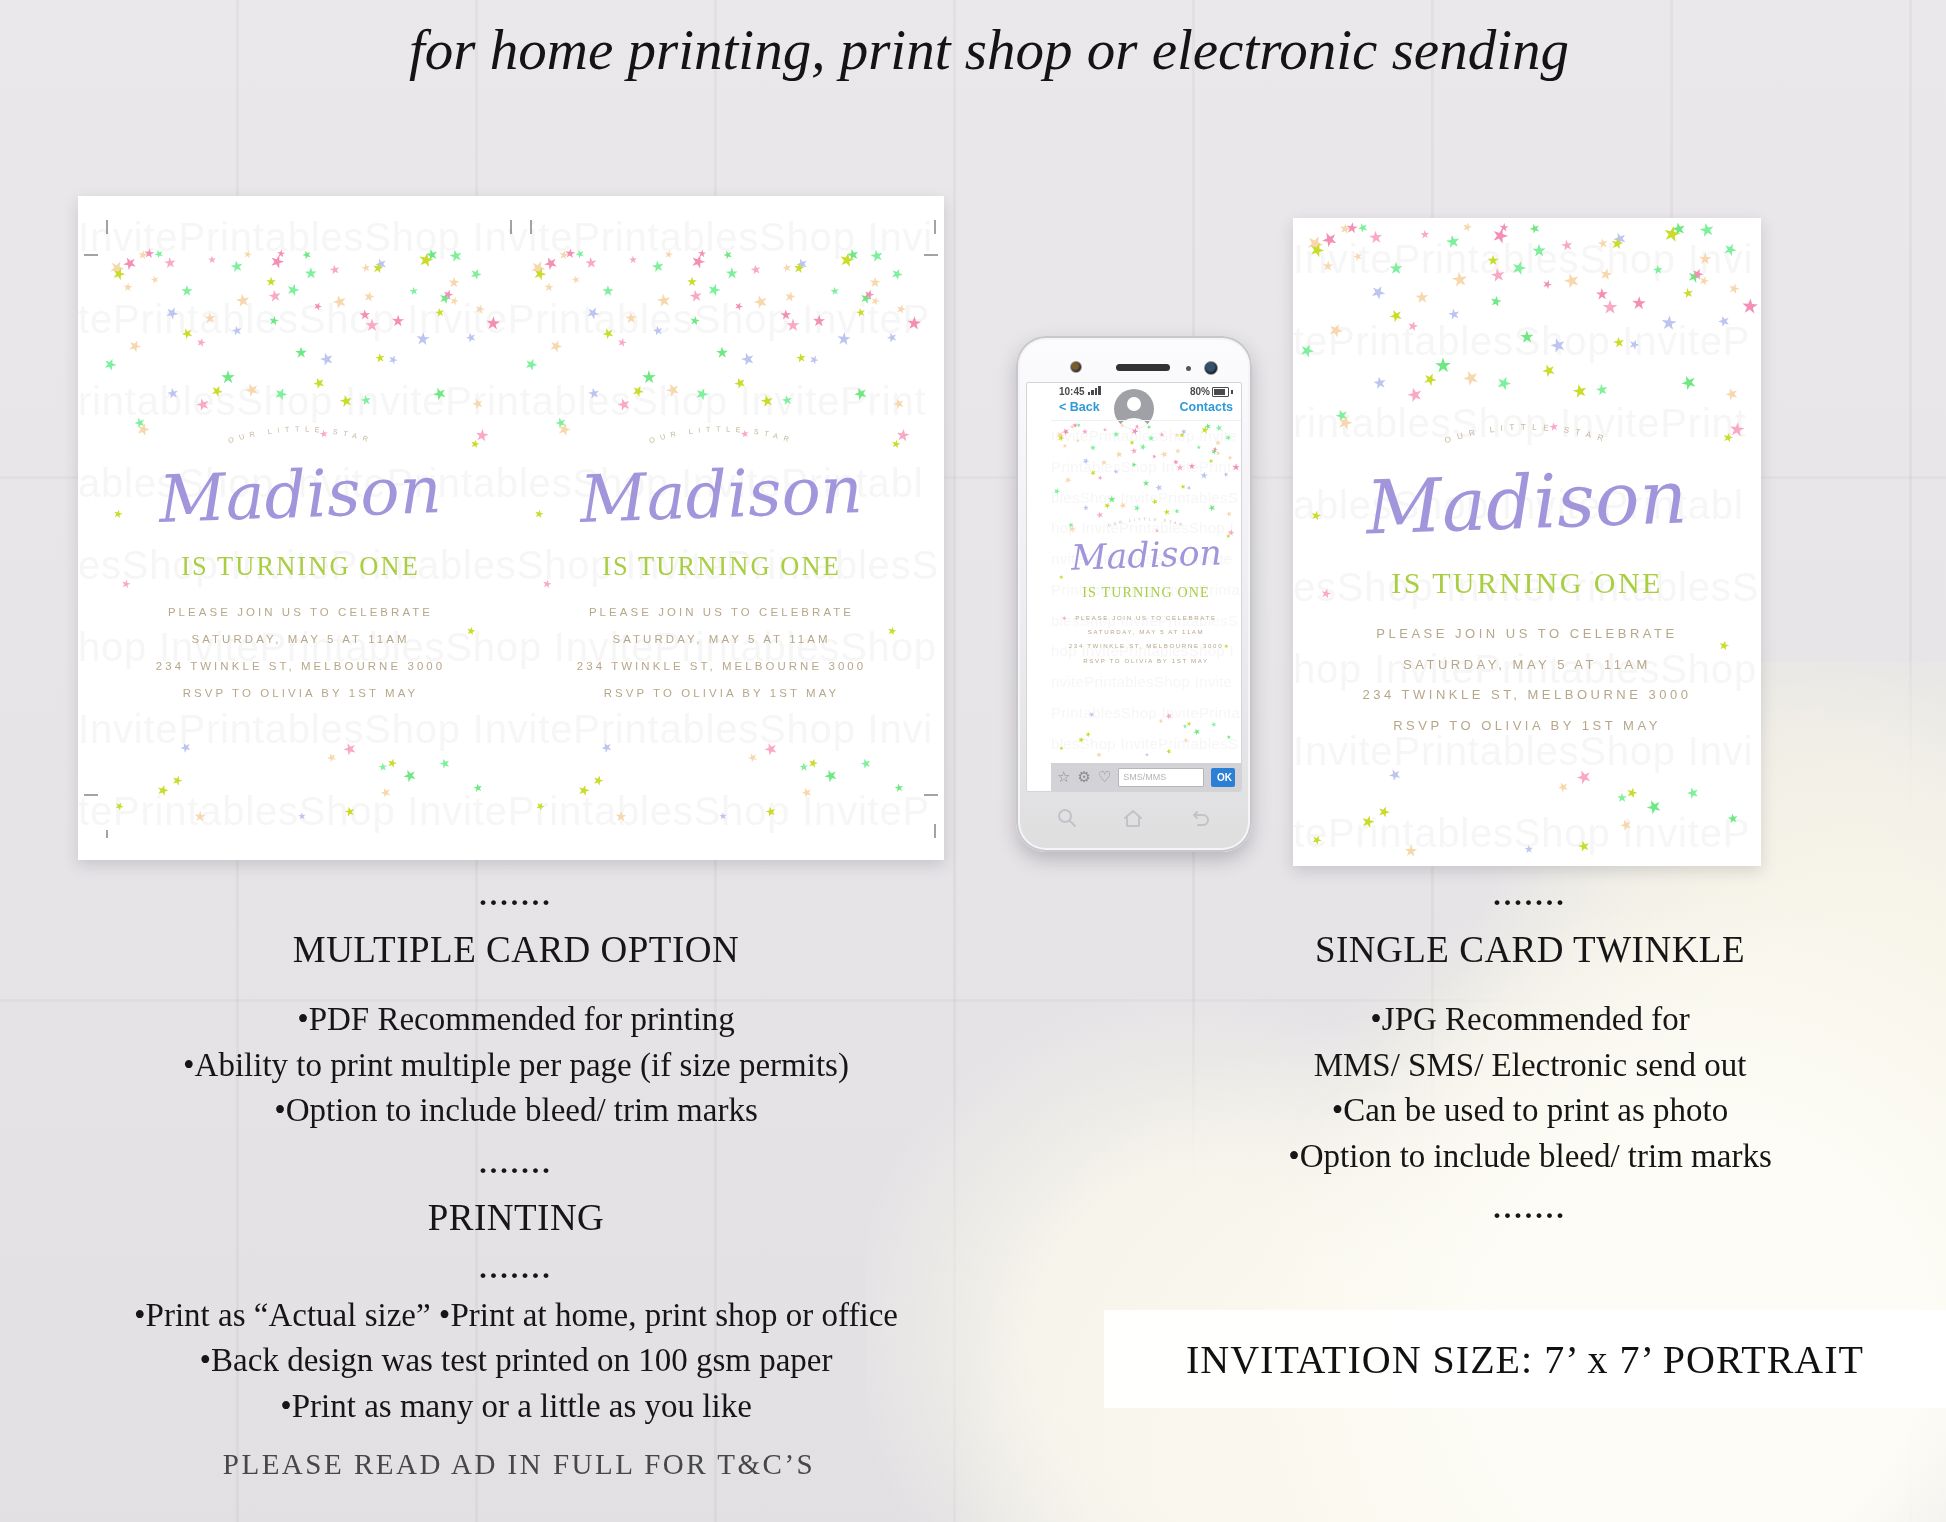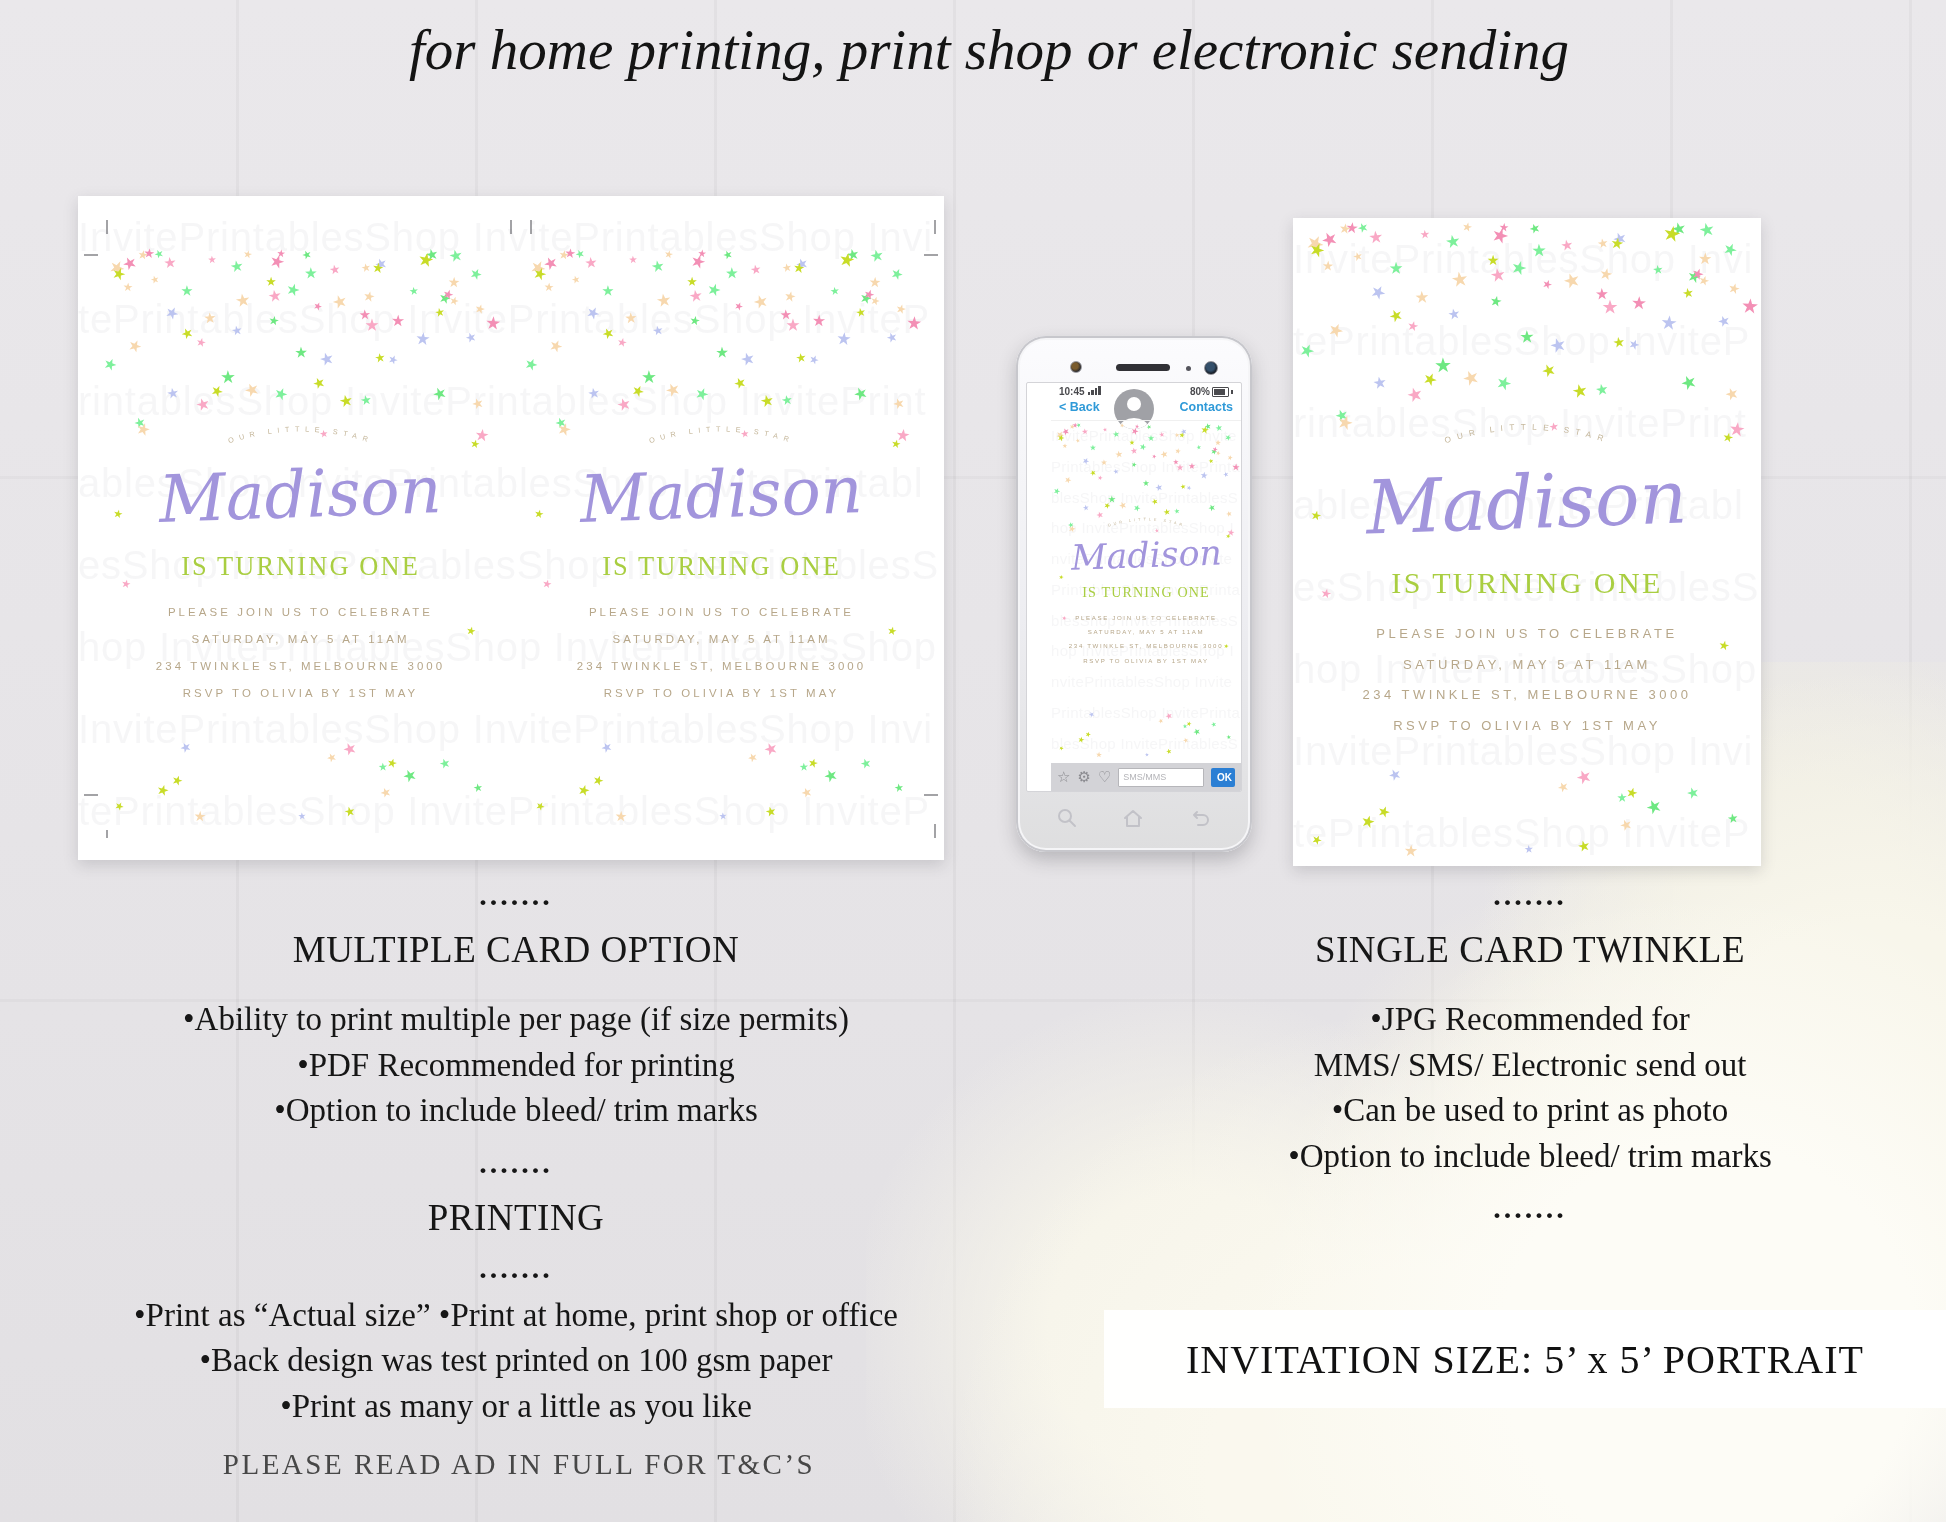--- a/index.html
+++ b/index.html
@@ -641,22 +641,22 @@
           <div>234 TWINKLE ST, MELBOURNE 3000</div>
           <div>RSVP TO OLIVIA BY 1ST MAY</div>
         </div>
       </div>
     </div>
   </div>
 
   <div class="col col-left">
     <div class="dots">.......</div>
     <div class="sec-h">MULTIPLE CARD OPTION</div>
+    <p class="sec-p">•PDF Recommended for printing</p>
     <p class="sec-p">•Ability to print multiple per page (if size permits)</p>
-    <p class="sec-p">•PDF Recommended for printing</p>
     <p class="sec-p">•Option to include bleed/ trim marks</p>
     <div class="dots">.......</div>
     <div class="sec-h" style="margin-bottom:6px">PRINTING</div>
     <div class="dots">.......</div>
     <p class="sec-p">•Print as “Actual size” •Print at home, print shop or office</p>
     <p class="sec-p">•Back design was test printed on 100 gsm paper</p>
     <p class="sec-p">•Print as many or a little as you like</p>
   </div>
 
   <div class="footnote">PLEASE READ AD IN FULL FOR T&amp;C’S</div>
@@ -665,15 +665,15 @@
     <div class="dots">.......</div>
     <div class="sec-h">SINGLE CARD TWINKLE</div>
     <p class="sec-p">•JPG Recommended for</p>
     <p class="sec-p">MMS/ SMS/ Electronic send out</p>
     <p class="sec-p">•Can be used to print as photo</p>
     <p class="sec-p">•Option to include bleed/ trim marks</p>
     <div class="dots">.......</div>
   </div>
 
   <div class="size-band">
-    <span>INVITATION SIZE: 5’ x 5’ PORTRAIT</span>
+    <span>INVITATION SIZE: 7’ x 7’ PORTRAIT</span>
   </div>
 </div>
 
 </body></html>

